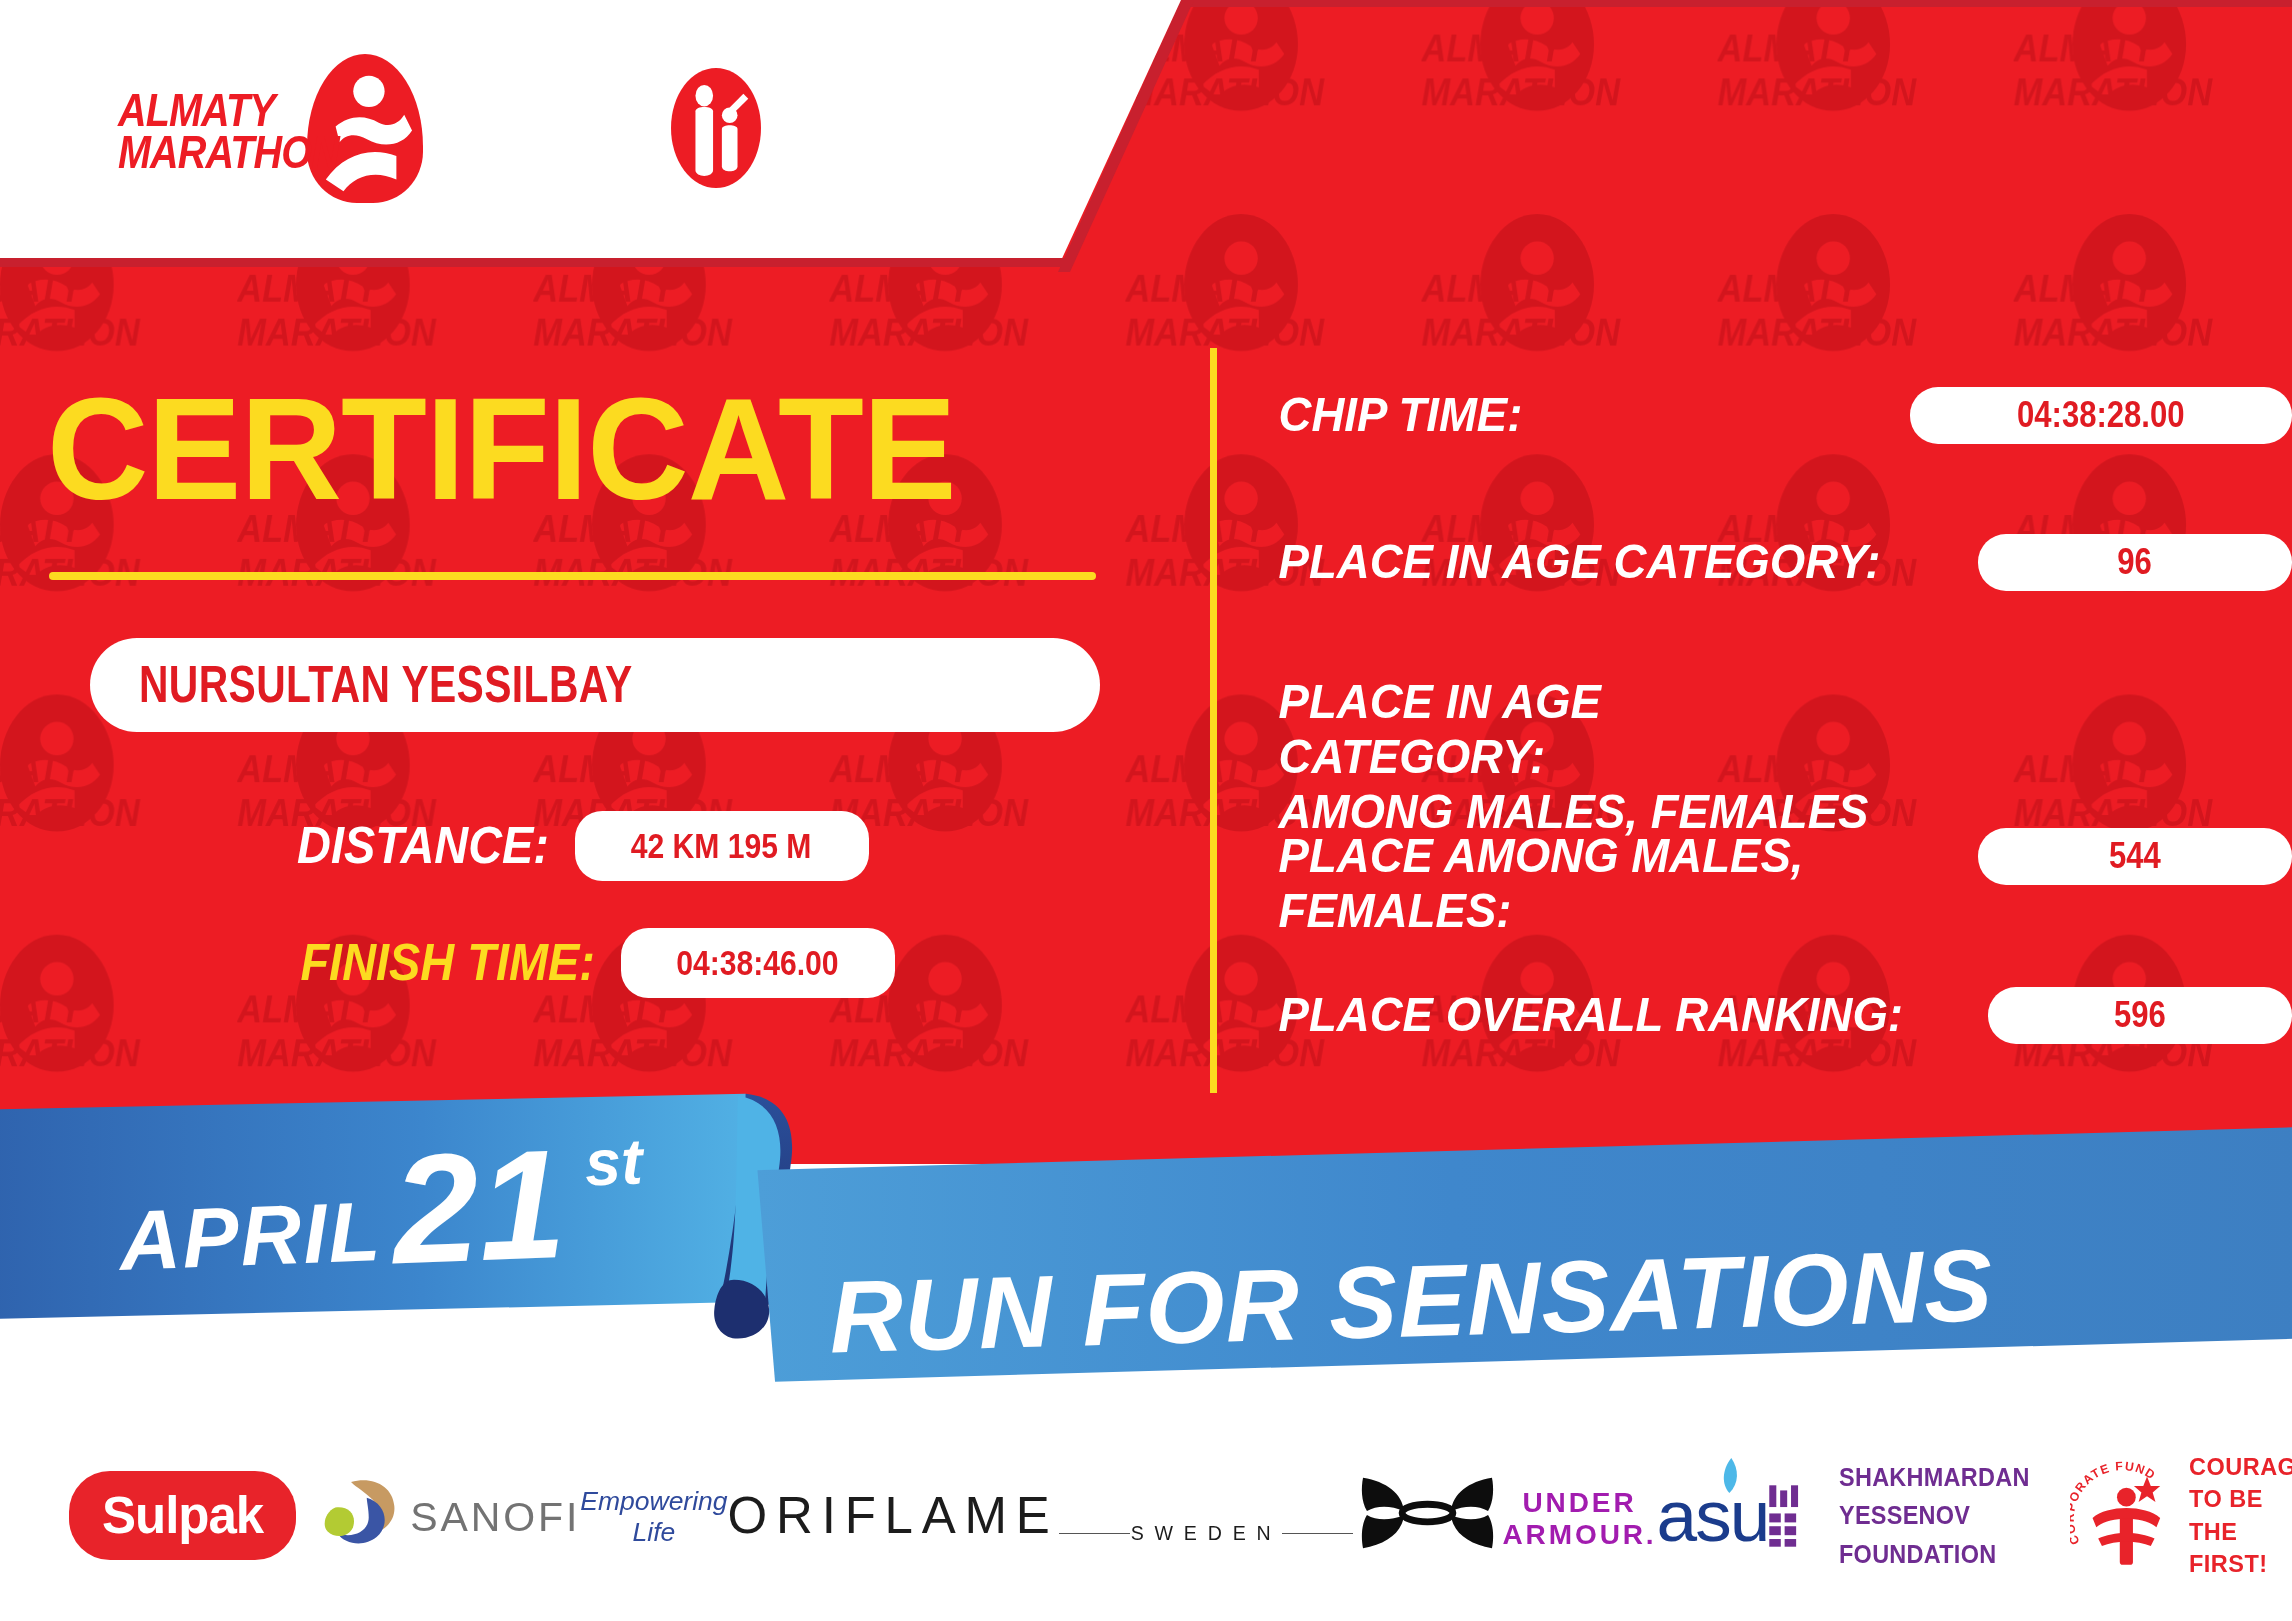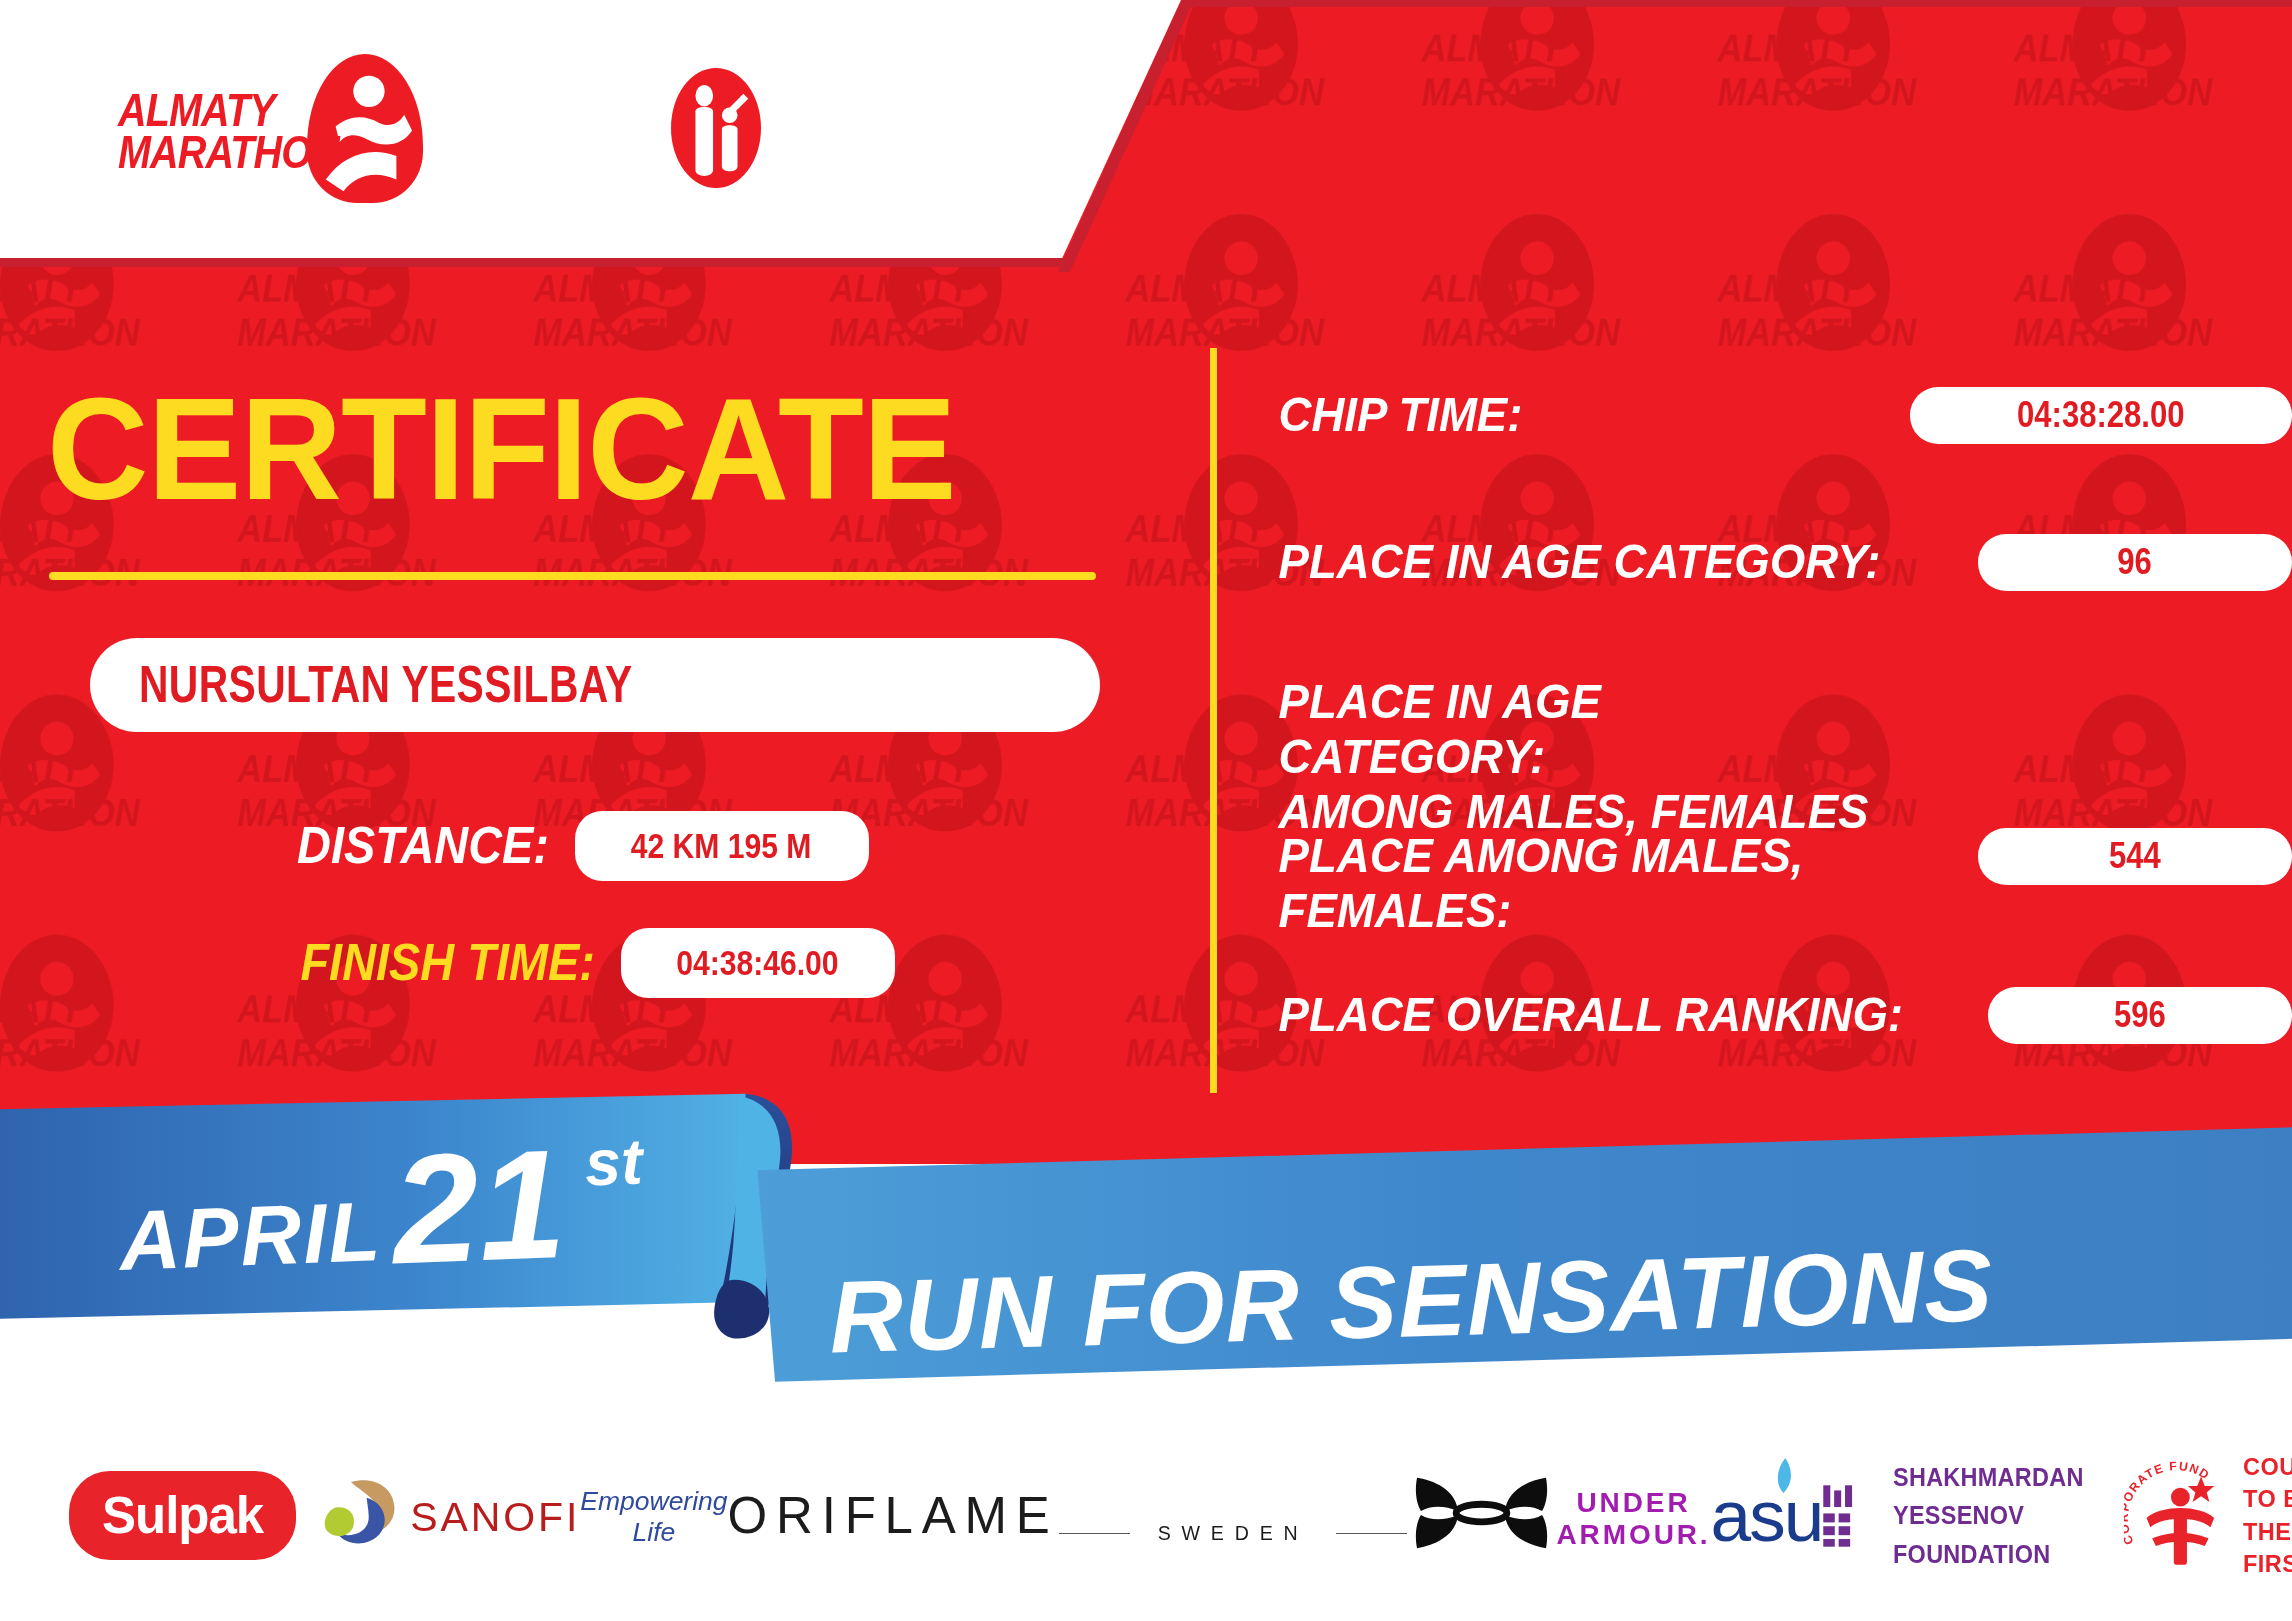--- a/index.html
+++ b/index.html
@@ -206,34 +206,34 @@
   .sulpak {
     background:#e8232a; border-radius:41px;
     padding:15px 33px;
   }
   .sulpak span {
     color:#ffffff; font-size:51px; font-weight:bold; letter-spacing:-1px;
   }
 
   .sanofi { text-align:center; }
   .sanofi .sanofi-word {
-    color:#b91c1c; font-size:41px; letter-spacing:2.9px; font-weight:400;
+    color:#737373; font-size:41px; letter-spacing:2.9px; font-weight:400;
     margin-top:3.9px;
   }
   .sanofi .sanofi-tag {
     color:#2f4a9c; font-size:26.5px; font-style:italic; margin-top:2.9px;
   }
 
   .oriflame { text-align:center;align-items:flex-end; }
   .oriflame .ori-word {
     color:#1c1c1c; font-size:51px; letter-spacing:8.8px; font-weight:300;
   }
   .oriflame .ori-sub {
     color:#1c1c1c; font-size:19.6px; letter-spacing:10.8px; margin-top:8.8px;
-    display:flex; align-items:center; justify-content:center; gap:28px;
+    display:flex; align-items:center; justify-content:center; gap:1px;
   }
   .ori-line { display:block; width:71px; height:1px; background:#555; }
 
   .ua { text-align:center; }
   .ua .ua-word {
     color:#a21caf; font-size:28px; font-weight:bold; letter-spacing:2.9px; margin-top:7.8px;
   }
 
   .asu .asu-word {
     color:#1b3c8c; font-size:73px; font-weight:500; letter-spacing:-2px;

